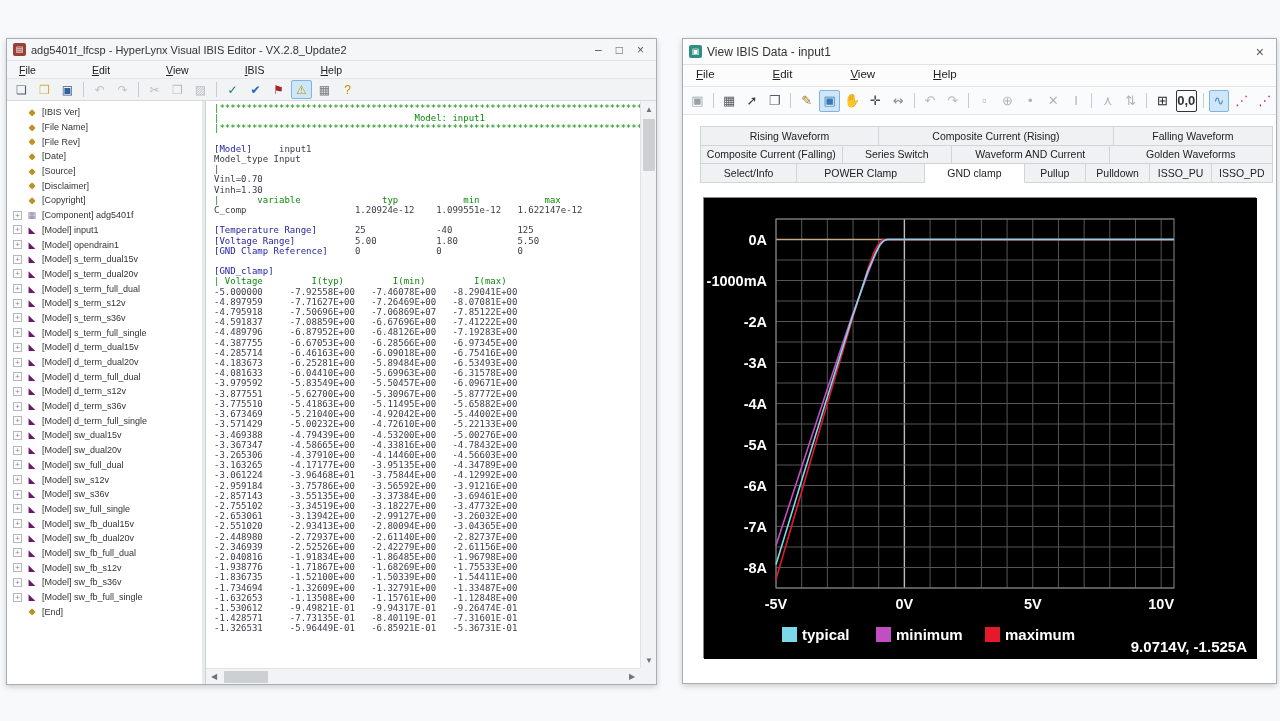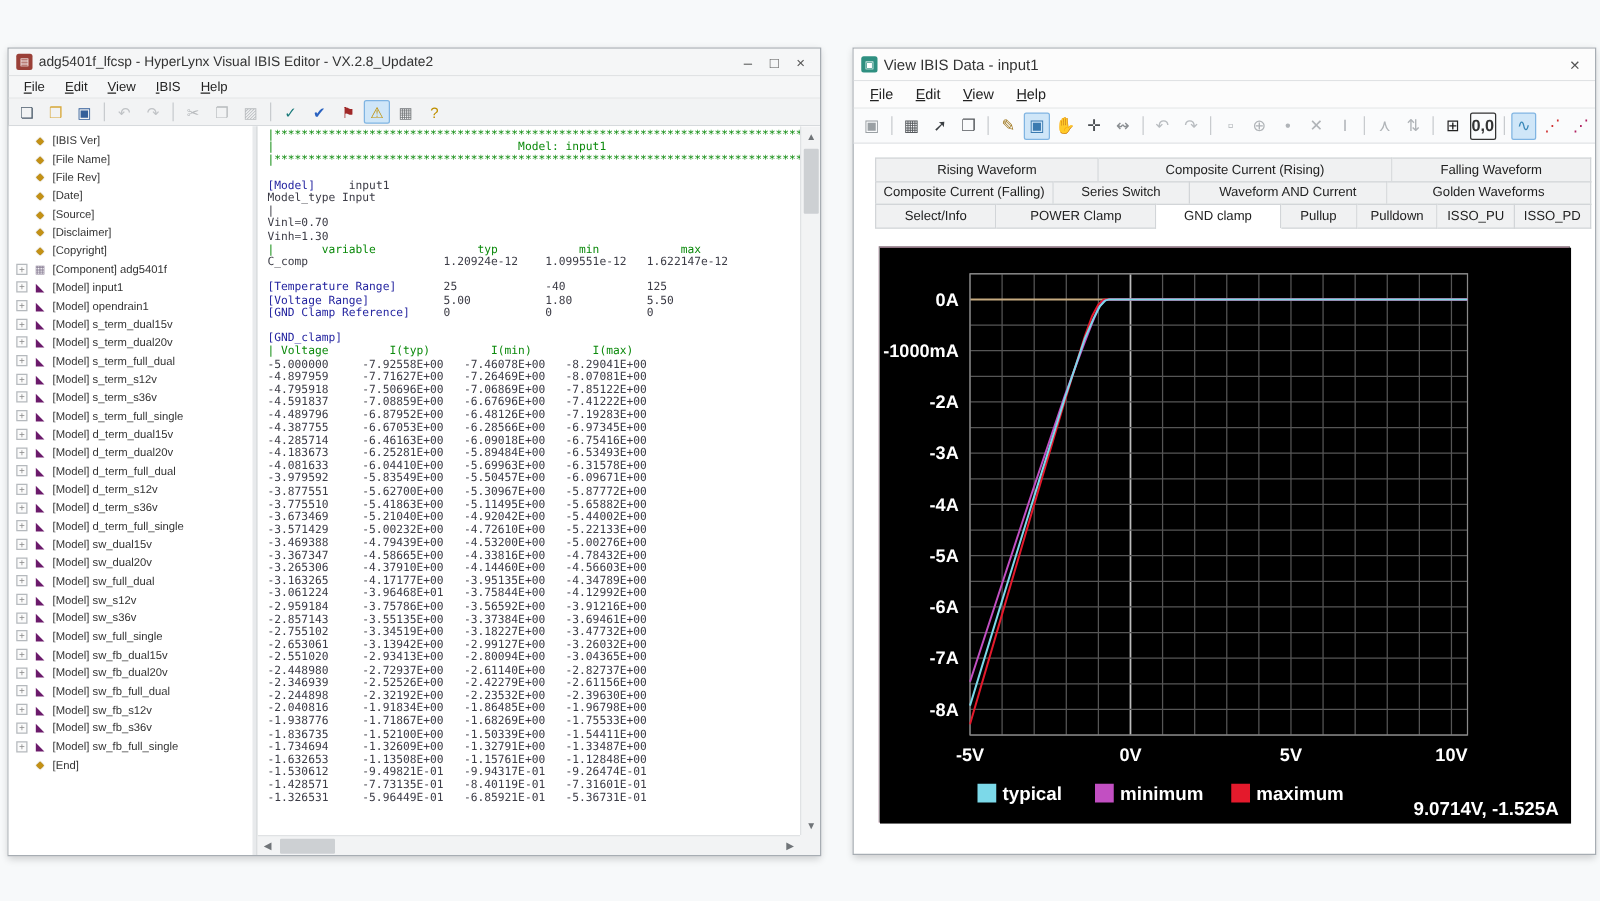--- a/index.html
+++ b/index.html
@@ -5,21 +5,21 @@
   * { margin:0; padding:0; box-sizing:border-box; }
   html,body { width:1280px; height:721px; background:#f7f9fa; font-family:"Liberation Sans",sans-serif; overflow:hidden; position:relative; }
   .window { position:absolute; background:#f2f2f2; border:1px solid #a7adb3; box-shadow:0 2px 6px rgba(0,0,0,.18); }
   
   #win-left { left:6px; top:38px; width:651px; height:647px; }
   .titlebar { display:flex; align-items:center; height:22px; background:#f5f6f7; border-bottom:1px solid #e0e2e4; padding:0 4px; font-size:11px; color:#333; }
   .appicon { width:13px; height:13px; margin:0 5px 0 2px; border-radius:2px; display:flex; align-items:center; justify-content:center; color:#fff; font-size:8px; }
   .titletext { flex:1; white-space:nowrap; overflow:hidden; }
   .winbtns { display:flex; gap:14px; padding-right:8px; color:#555; font-size:12px; }
   .winbtn { cursor:default; line-height:20px; }
-  .menubar { display:flex; height:18px; align-items:center; background:#f5f6f7; border-bottom:1px solid #e4e6e8; padding-left:4px; }
+  .menubar { display:flex; height:18px; align-items:flex-start; background:#f5f6f7; border-bottom:1px solid #e4e6e8; padding-left:4px;gap:40px; }
   .menu-item { font-size:10.5px; color:#222; padding:0 8px; line-height:18px; }
   .menu-item::first-letter { text-decoration:underline; }
   .toolbar { display:flex; align-items:center; height:22px; background:#f2f3f4; border-bottom:1px solid #d7dadd; padding-left:3px; }
   .tbtn { width:21px; height:19px; display:flex; align-items:center; justify-content:center; font-size:12px; margin:0 1px; border:1px solid transparent; border-radius:2px; }
   .tbtn.boxed { font-size:7px; font-weight:bold; border:1px solid currentColor; width:19px; height:15px; margin:0 2px; }
   .tbtn.hl { background:#cfe6f8; border:1px solid #7fb4e2; }
   .tsep { width:1px; height:15px; background:#c8cbce; margin:0 4px; }
   .lw-body { position:absolute; top:62px; left:0; right:0; bottom:0; display:flex; background:#fff; }
   .treepanel { width:198px; background:#fff; border-right:3px solid #e8eaec; overflow:hidden; padding-top:4px; position:relative; }
   .tree-item { display:flex; align-items:center; height:14.7px; font-size:9px; color:#333; white-space:nowrap; padding-left:6px; }
@@ -48,21 +48,21 @@
   #win-right .titlebar { height:26px; background:#fcfcfc; font-size:12px; }
   #win-right .menubar { height:22px; background:#fcfcfc; }
   #win-right .menu-item { font-size:11.5px; padding:0 9px; }
   #win-right .toolbar { height:28px; background:#fafbfc; border-bottom:1px solid #e2e4e6; }
   #win-right .tbtn { width:24px; height:22px; font-size:13px; }
   .tabs { position:absolute; left:17px; right:3px; top:88px; }
   .tabrow { display:flex; height:18.5px; }
   .tab { border:1px solid #d2d5d8; border-left-width:0; background:#f0f1f2; font-size:10.5px; color:#222; display:flex; align-items:center; justify-content:center; white-space:nowrap; overflow:hidden; margin-top:-1px; }
   .tabrow .tab:first-child { border-left-width:1px; }
   .tab.active { background:#fff; border-bottom-color:#fff; position:relative; z-index:2; }
-  .chartpanel { position:absolute; left:20px; top:158px; width:553px; height:461px; background:#f9a8d4; border:1px solid #888; }
+  .chartpanel { position:absolute; left:20px; top:158px; width:553px; height:461px; background:#5eead4; border:1px solid #888; }
   svg text { font-family:"Liberation Sans",sans-serif; }
 </style>
 </head>
 <body>
 
 <div class="window" id="win-left">
   <div class="titlebar">
     <span class="appicon" id="lw-appicon" style="background: rgb(154, 64, 56);">▤</span>
     <span class="titletext">adg5401f_lfcsp - HyperLynx Visual IBIS Editor - VX.2.8_Update2</span>
     <span class="winbtns">
@@ -290,21 +290,21 @@
           <div class="eline p">C_comp                    1.20924e-12    1.099551e-12   1.622147e-12</div>
           <div class="eline b"> </div>
           <div class="eline k"><span class="kwb">[Temperature Range]</span><span>       25             -40            125</span></div>
           <div class="eline k"><span class="kwb">[Voltage Range]</span><span>           5.00           1.80           5.50</span></div>
           <div class="eline k"><span class="kwb">[GND Clamp Reference]</span><span>     0              0              0</span></div>
           <div class="eline b"> </div>
           <div class="eline k"><span class="kwb">[GND_clamp]</span><span></span></div>
           <div class="eline h">| Voltage         I(typ)         I(min)         I(max)</div>
           <div class="eline d">-5.000000     -7.92558E+00   -7.46078E+00   -8.29041E+00</div>
           <div class="eline d">-4.897959     -7.71627E+00   -7.26469E+00   -8.07081E+00</div>
-          <div class="eline d">-4.795918     -7.50696E+00   -7.06869E+00   -7.85122E+00</div>
+          <div class="eline d">-4.795918     -7.50696E+00   -7.06869E+07   -7.85122E+00</div>
           <div class="eline d">-4.591837     -7.08859E+00   -6.67696E+00   -7.41222E+00</div>
           <div class="eline d">-4.489796     -6.87952E+00   -6.48126E+00   -7.19283E+00</div>
           <div class="eline d">-4.387755     -6.67053E+00   -6.28566E+00   -6.97345E+00</div>
           <div class="eline d">-4.285714     -6.46163E+00   -6.09018E+00   -6.75416E+00</div>
           <div class="eline d">-4.183673     -6.25281E+00   -5.89484E+00   -6.53493E+00</div>
           <div class="eline d">-4.081633     -6.04410E+00   -5.69963E+00   -6.31578E+00</div>
           <div class="eline d">-3.979592     -5.83549E+00   -5.50457E+00   -6.09671E+00</div>
           <div class="eline d">-3.877551     -5.62700E+00   -5.30967E+00   -5.87772E+00</div>
           <div class="eline d">-3.775510     -5.41863E+00   -5.11495E+00   -5.65882E+00</div>
           <div class="eline d">-3.673469     -5.21040E+00   -4.92042E+00   -5.44002E+00</div>
@@ -314,21 +314,20 @@
           <div class="eline d">-3.265306     -4.37910E+00   -4.14460E+00   -4.56603E+00</div>
           <div class="eline d">-3.163265     -4.17177E+00   -3.95135E+00   -4.34789E+00</div>
           <div class="eline d">-3.061224     -3.96468E+01   -3.75844E+00   -4.12992E+00</div>
           <div class="eline d">-2.959184     -3.75786E+00   -3.56592E+00   -3.91216E+00</div>
           <div class="eline d">-2.857143     -3.55135E+00   -3.37384E+00   -3.69461E+00</div>
           <div class="eline d">-2.755102     -3.34519E+00   -3.18227E+00   -3.47732E+00</div>
           <div class="eline d">-2.653061     -3.13942E+00   -2.99127E+00   -3.26032E+00</div>
           <div class="eline d">-2.551020     -2.93413E+00   -2.80094E+00   -3.04365E+00</div>
           <div class="eline d">-2.448980     -2.72937E+00   -2.61140E+00   -2.82737E+00</div>
           <div class="eline d">-2.346939     -2.52526E+00   -2.42279E+00   -2.61156E+00</div>
-          <div class="eline d">-2.244898     -2.32192E+00   -2.23532E+00   -2.39630E+00</div>
           <div class="eline d">-2.040816     -1.91834E+00   -1.86485E+00   -1.96798E+00</div>
           <div class="eline d">-1.938776     -1.71867E+00   -1.68269E+00   -1.75533E+00</div>
           <div class="eline d">-1.836735     -1.52100E+00   -1.50339E+00   -1.54411E+00</div>
           <div class="eline d">-1.734694     -1.32609E+00   -1.32791E+00   -1.33487E+00</div>
           <div class="eline d">-1.632653     -1.13508E+00   -1.15761E+00   -1.12848E+00</div>
           <div class="eline d">-1.530612     -9.49821E-01   -9.94317E-01   -9.26474E-01</div>
           <div class="eline d">-1.428571     -7.73135E-01   -8.40119E-01   -7.31601E-01</div>
           <div class="eline d">-1.326531     -5.96449E-01   -6.85921E-01   -5.36731E-01</div>
         </div>
       <div class="vscroll">

